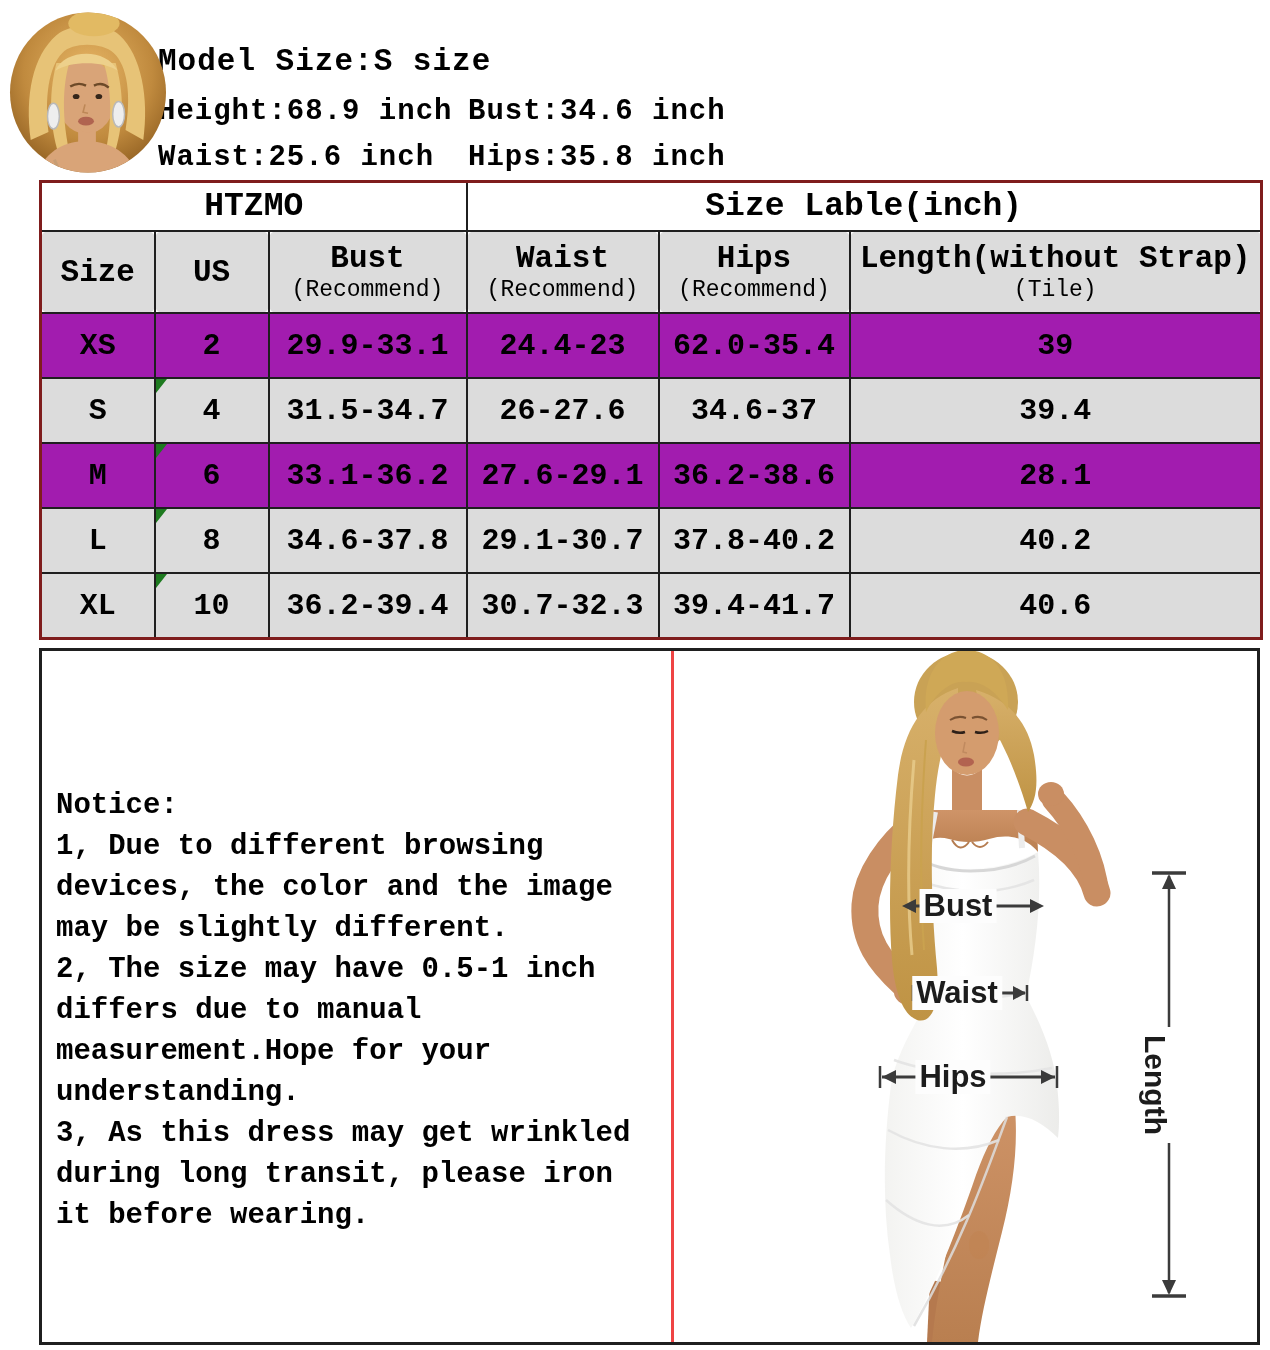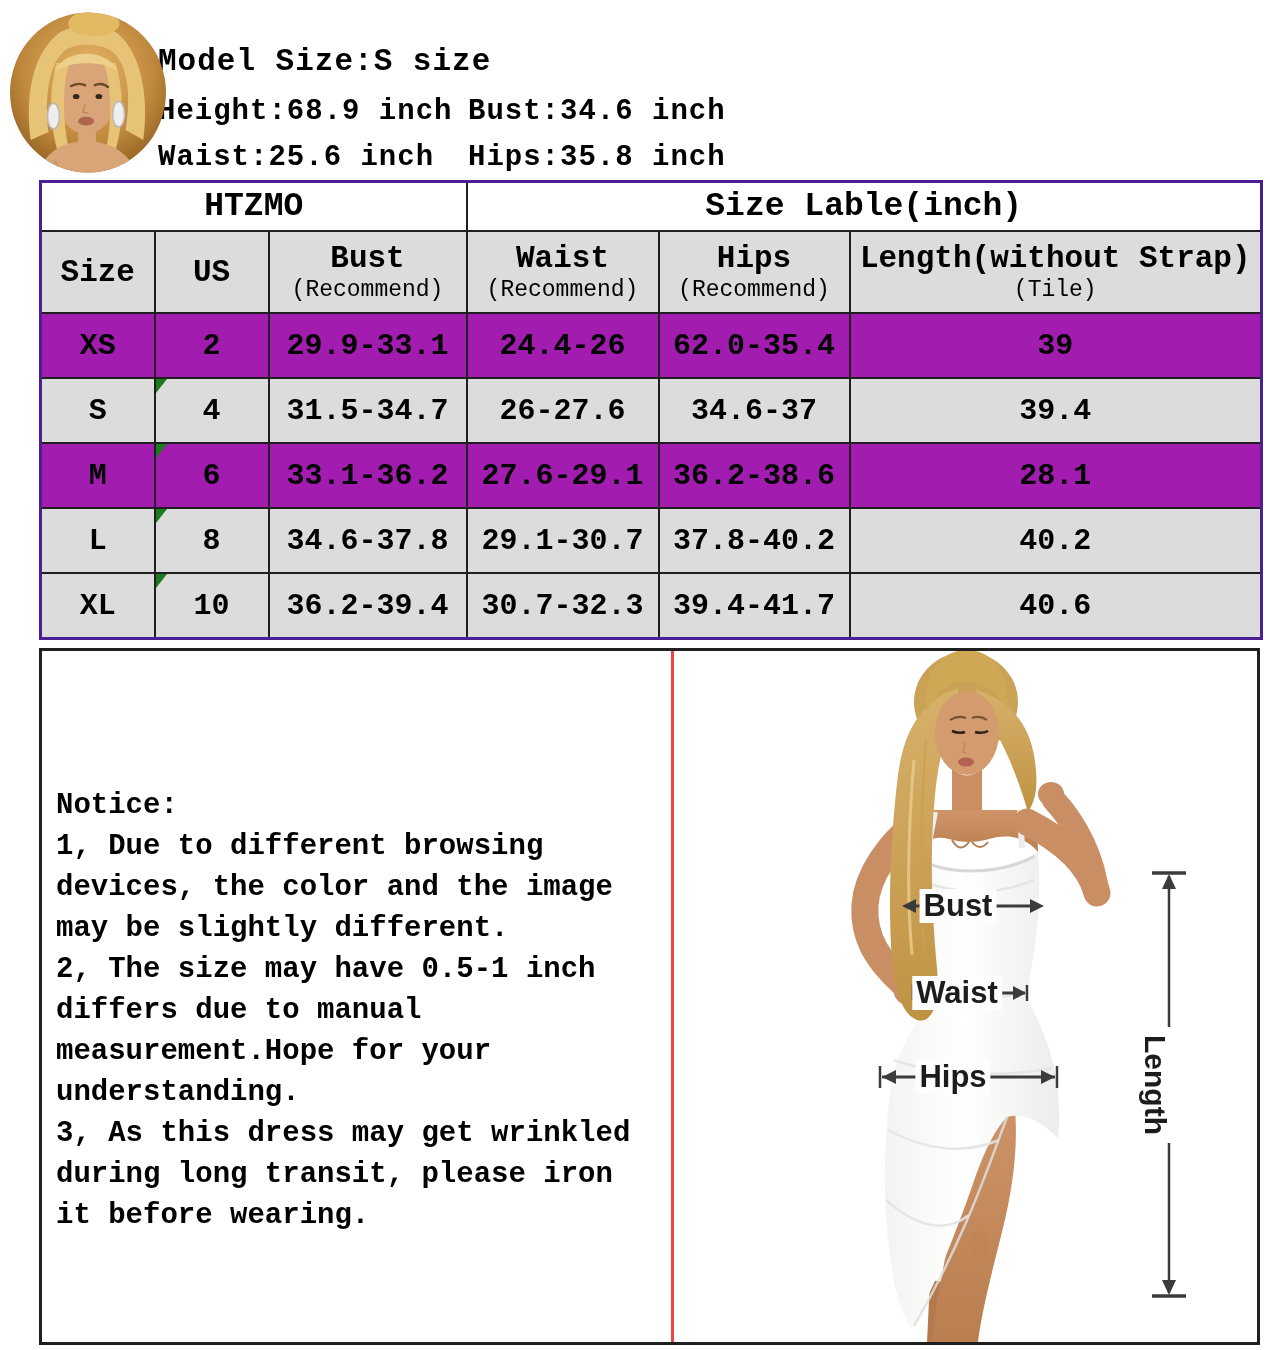--- a/index.html
+++ b/index.html
@@ -20,23 +20,23 @@
   .size-table{
     position:absolute;left:39px;top:180px;
     border-collapse:collapse;table-layout:fixed;width:1221px;
     font-family:"Liberation Mono","DejaVu Sans Mono",monospace;
   }
   .size-table td{
     border:2.5px solid #1f1f1f;text-align:center;vertical-align:middle;
     padding:0;position:relative;font-weight:bold;font-size:30px;
     overflow:hidden;
   }
-  .size-table{border:3px solid #4c1d95;}
+  .size-table{border:3px solid #7f1d1d;}
   .brand-row td{height:47px;font-size:33px;background:#ffffff;}
-  .head-row td{height:80px;background:#dcdcdc;}
+  .head-row td{height:80px;background:#dcdcdc;border-radius:8px;}
   .head-label{display:block;font-size:31px;font-weight:bold;line-height:34px;margin-top:2px;}
   .head-sub{display:block;font-size:23px;font-weight:500;line-height:28px;}
   .data-row td{height:63px;background:#a21caf;}
   .data-row.shaded td{background:#dcdcdc;}
   td.marker::before{
     content:"";position:absolute;top:0;left:0;width:0;height:0;
     border-top:14px solid #1d7a1f;border-right:11px solid transparent;
   }
   
   .bottom-box{
@@ -143,21 +143,21 @@
           </td>
         <td>
             <span class="head-label">Length(without Strap)</span>
             <span class="head-sub">(Tile)</span>
           </td>
       </tr>
       <tr class="data-row">
         <td>XS</td>
         <td>2</td>
         <td>29.9-33.1</td>
-        <td>24.4-26</td>
+        <td>24.4-23</td>
         <td>62.0-35.4</td>
         <td>39</td>
       </tr>
       <tr class="data-row shaded">
         <td>S</td>
         <td class="marker">4</td>
         <td>31.5-34.7</td>
         <td>26-27.6</td>
         <td>34.6-37</td>
         <td>39.4</td>

